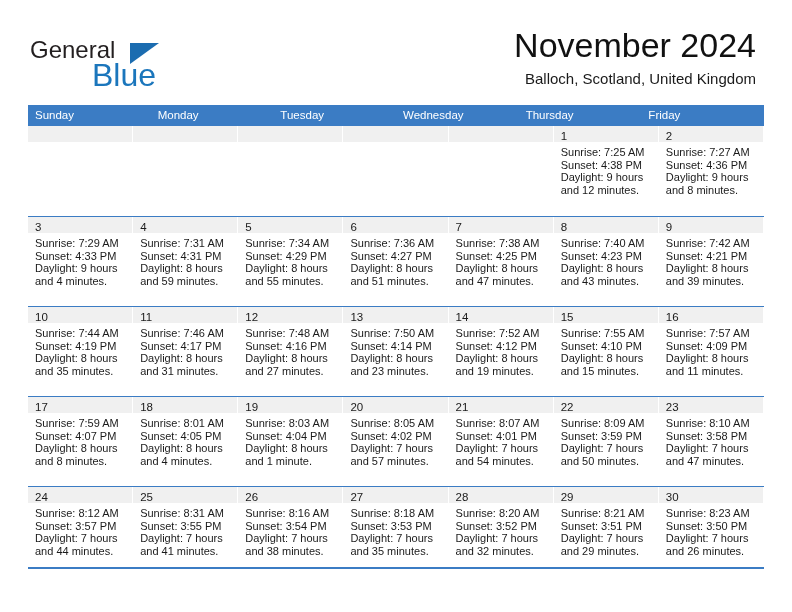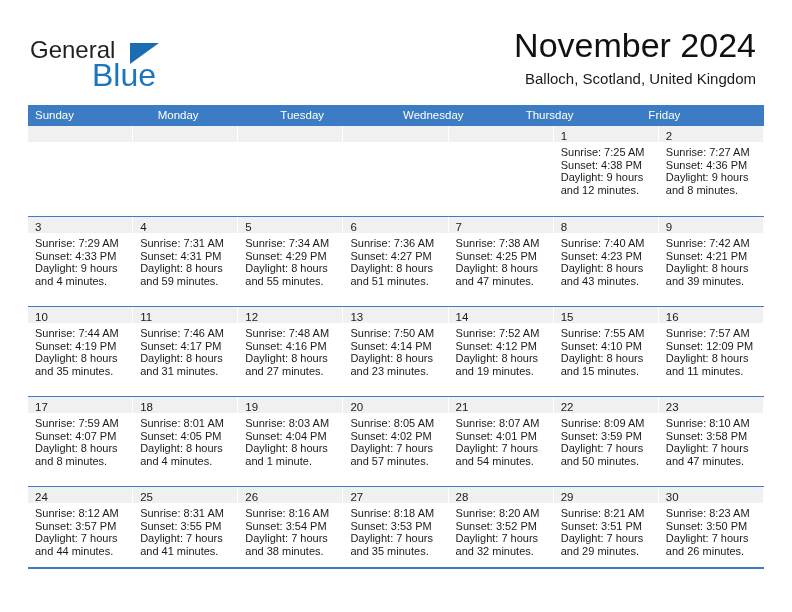--- a/index.html
+++ b/index.html
@@ -384,21 +384,21 @@
           <div>Sunrise: 7:55 AM</div>
           <div>Sunset: 4:10 PM</div>
           <div>Daylight: 8 hours</div>
           <div>and 15 minutes.</div>
         </div>
       </div>
       <div class="day-cell">
         <div class="day-number-band"><span class="day-number">16</span></div>
         <div class="day-info">
           <div>Sunrise: 7:57 AM</div>
-          <div>Sunset: 12:09 PM</div>
+          <div>Sunset: 4:09 PM</div>
           <div>Daylight: 8 hours</div>
           <div>and 11 minutes.</div>
         </div>
       </div>
     </div>
 
     <div class="week-row">
       <div class="day-cell">
         <div class="day-number-band"><span class="day-number">17</span></div>
         <div class="day-info">

